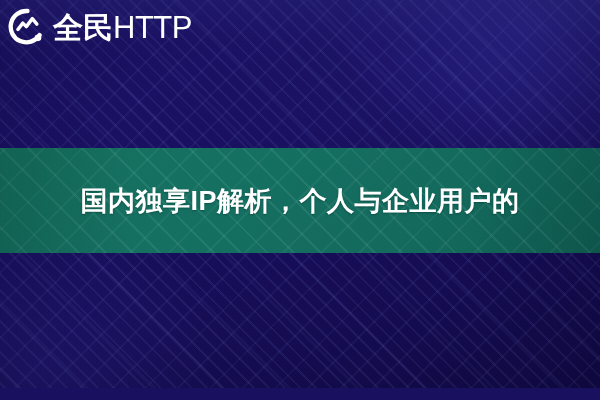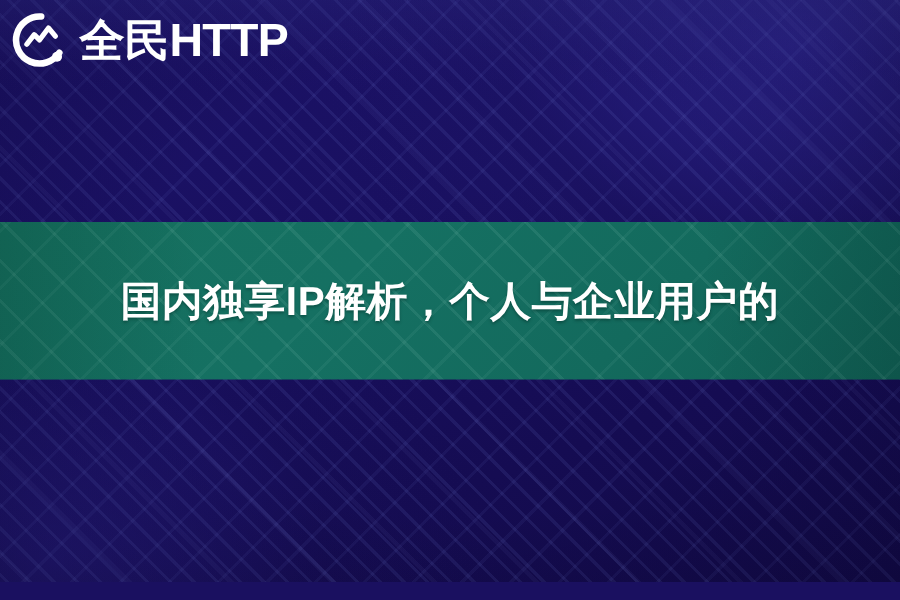--- a/index.html
+++ b/index.html
@@ -100,21 +100,21 @@
   }
   .logo-cn {
     font-size: 30px;
     font-weight: 700;
     letter-spacing: 0px;
     line-height: 1;
     color: #ffffff;
   }
   .logo-en {
     font-size: 31px;
-    font-weight: 700;
+    font-weight: 400;
     letter-spacing: -0.5px;
     line-height: 1;
     color: #ffffff;
   }
 
   
   .banner {
     position: absolute;
     left: 0;
     top: 148px;

